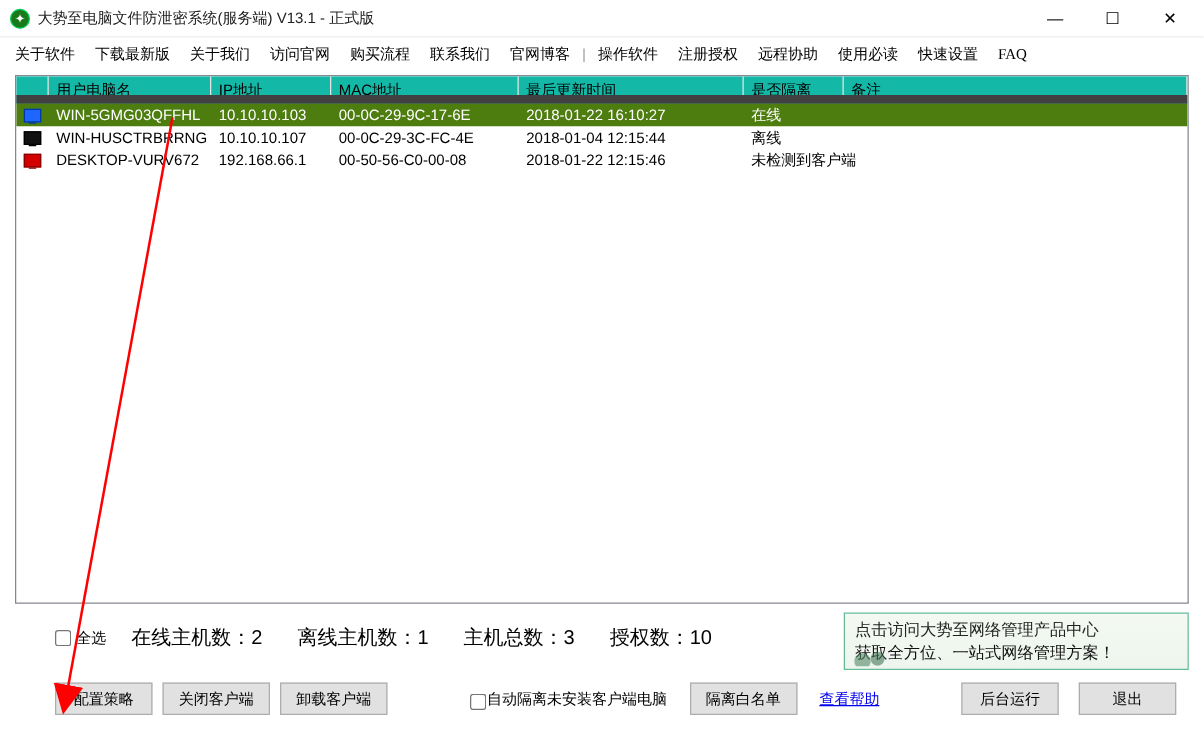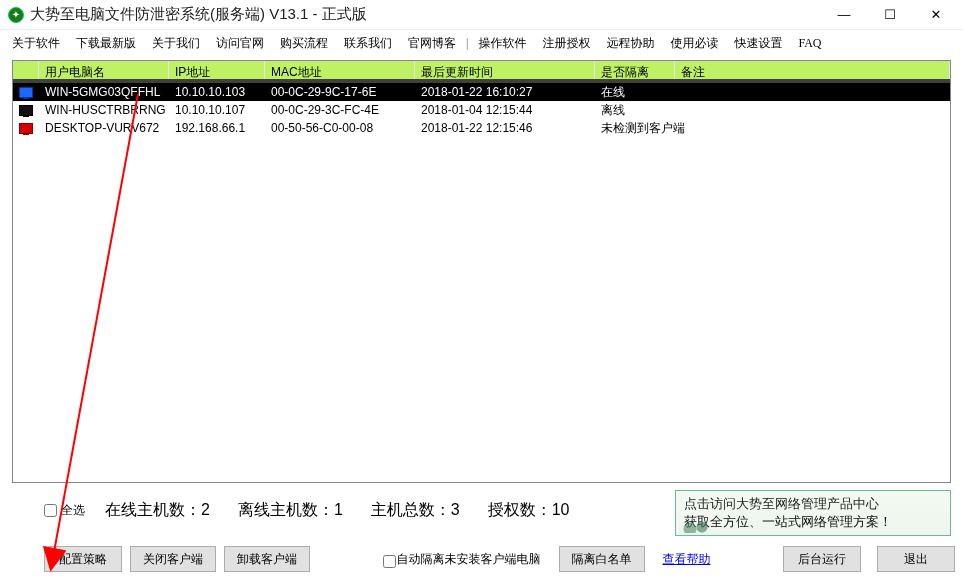--- a/index.html
+++ b/index.html
@@ -1,36 +1,36 @@
 <!DOCTYPE html>
 <html><head>
   <meta charset="utf-8">
   <style>
     * { margin: 0; padding: 0; box-sizing: border-box; font-family: "Microsoft YaHei", SimSun, Arial, sans-serif; }
     body { background: #fff; width: 963px; height: 588px; overflow: hidden; font-size: 12px; position: relative; }
 
     .titlebar { height: 30px; display: flex; align-items: center; padding: 0 4px 0 8px; background: #fff; border-bottom: 1px solid #eee; }
     .titlebar .app-icon { width: 16px; height: 16px; background: #1a7a1a; border-radius: 50%; display: inline-flex; align-items: center; justify-content: center; color:#fff; font-size:10px; margin-right: 6px; border:1px solid #0c5; }
-    .titlebar .title { flex: 1; font-size: 15px; color: #222; }
+    .titlebar .title { flex: 1; font-size: 12px; color: #222; }
     .win-btns { display: flex; height: 100%; }
     .win-btn { width: 46px; display: flex; align-items: center; justify-content: center; font-size: 13px; font-family: Arial; }
 
     .menubar { height: 26px; display: flex; align-items: center; padding: 0 4px; gap: 0; }
     .menubar span { padding: 3px 8px; color: #000; font-size: 12px; cursor: default; font-family: Liberation Serif, serif; }
     .menubar span.sep { padding: 3px 2px; color:#666; }
 
     .content { position: absolute; top: 60px; left: 12px; right: 12px; bottom: 105px; border: 1px solid #828790; background: #fff; overflow: hidden; }
 
-    .grid-header { display: flex; height: 22px; background: #bef264; border-bottom: 4px solid #404040; }
+    .grid-header { display: flex; height: 22px; background: #14b8a6; border-bottom: 7px solid #404040; }
     .grid-header .cell { border-right: 1px solid #e5e5e5; padding: 3px 6px; font-size: 12px; color:#000; overflow:hidden; white-space:nowrap; }
 
     .grid-body { }
     .row { display: flex; height: 18px; align-items: center; }
     .row .cell { padding: 1px 6px; font-size: 12px; color:#000; overflow:hidden; white-space:nowrap; }
-    .row.selected { background: #000000; color: #fff; }
+    .row.selected { background: #4d7c0f; color: #fff; }
     .row.selected .cell { color: #fff; }
 
     .cell.c-icon { width: 26px; flex: 0 0 26px; display:flex; align-items:center; justify-content:center; }
     .cell.c-name { width: 130px; flex: 0 0 130px; }
     .cell.c-ip   { width: 96px;  flex: 0 0 96px; }
     .cell.c-mac  { width: 150px; flex: 0 0 150px; }
     .cell.c-time { width: 180px; flex: 0 0 180px; }
     .cell.c-stat { width: 215px; flex: 0 0 215px; }
     .cell.c-iso  { width: 80px;  flex: 0 0 80px; }
     .cell.c-note { flex: 1; }
@@ -47,21 +47,21 @@
     .arrow-svg { position:absolute; top:82px; left:18px; pointer-events:none; z-index:5; }
 
     .status-area { position: absolute; left: 12px; right: 12px; bottom: 56px; height: 44px; display:flex; align-items:center; }
     .status-area label { display:flex; align-items:center; gap:4px; font-size:12px; margin-right:20px;padding-left:32px; }
     .stat-item { margin-right: 28px; font-size:16px;text-align:center; }
 
     .promo { position:absolute; right:12px; bottom:52px; width:276px; height:46px; border:1px solid #6b9; background: linear-gradient(#f4faf2,#eef5ee); padding:4px 8px; font-family: "STKaiti","KaiTi",serif; font-size:13px; line-height:18px; color:#222; overflow:hidden; }
     .promo .l2{ color:#111; }
     .promo::before{content:''; position:absolute; left:2px; bottom:2px; width:40px; height:20px; background: radial-gradient(circle at 30% 80%, #586 0 6px, transparent 7px), radial-gradient(circle at 60% 70%, #475 0 5px, transparent 6px); opacity:.6;}
 
-    .footer { position:absolute; left:12px; right:8px; bottom:14px; height:30px; display:flex; align-items:center; gap:8px;padding-left:32px; }
+    .footer { position:absolute; left:12px; right:22px; bottom:14px; height:30px; display:flex; align-items:center; gap:8px;padding-left:32px; }
     .btn { min-width:78px; height:26px; padding:0 12px; background:#e1e1e1; border:1px solid #adadad; font-size:12px; display:inline-flex; align-items:center; justify-content:center; cursor:default; }
     .footer-mid { flex:1; display:flex; align-items:center; justify-content:center; gap:18px; }
     .footer-mid label{ display:flex; align-items:flex-end; gap:1px; }
     .link { color:#0000ee; text-decoration: underline; }
     .footer-right{ display:flex; gap:16px; }
   </style>
 </head>
 <body>
 
 <div class="titlebar">

